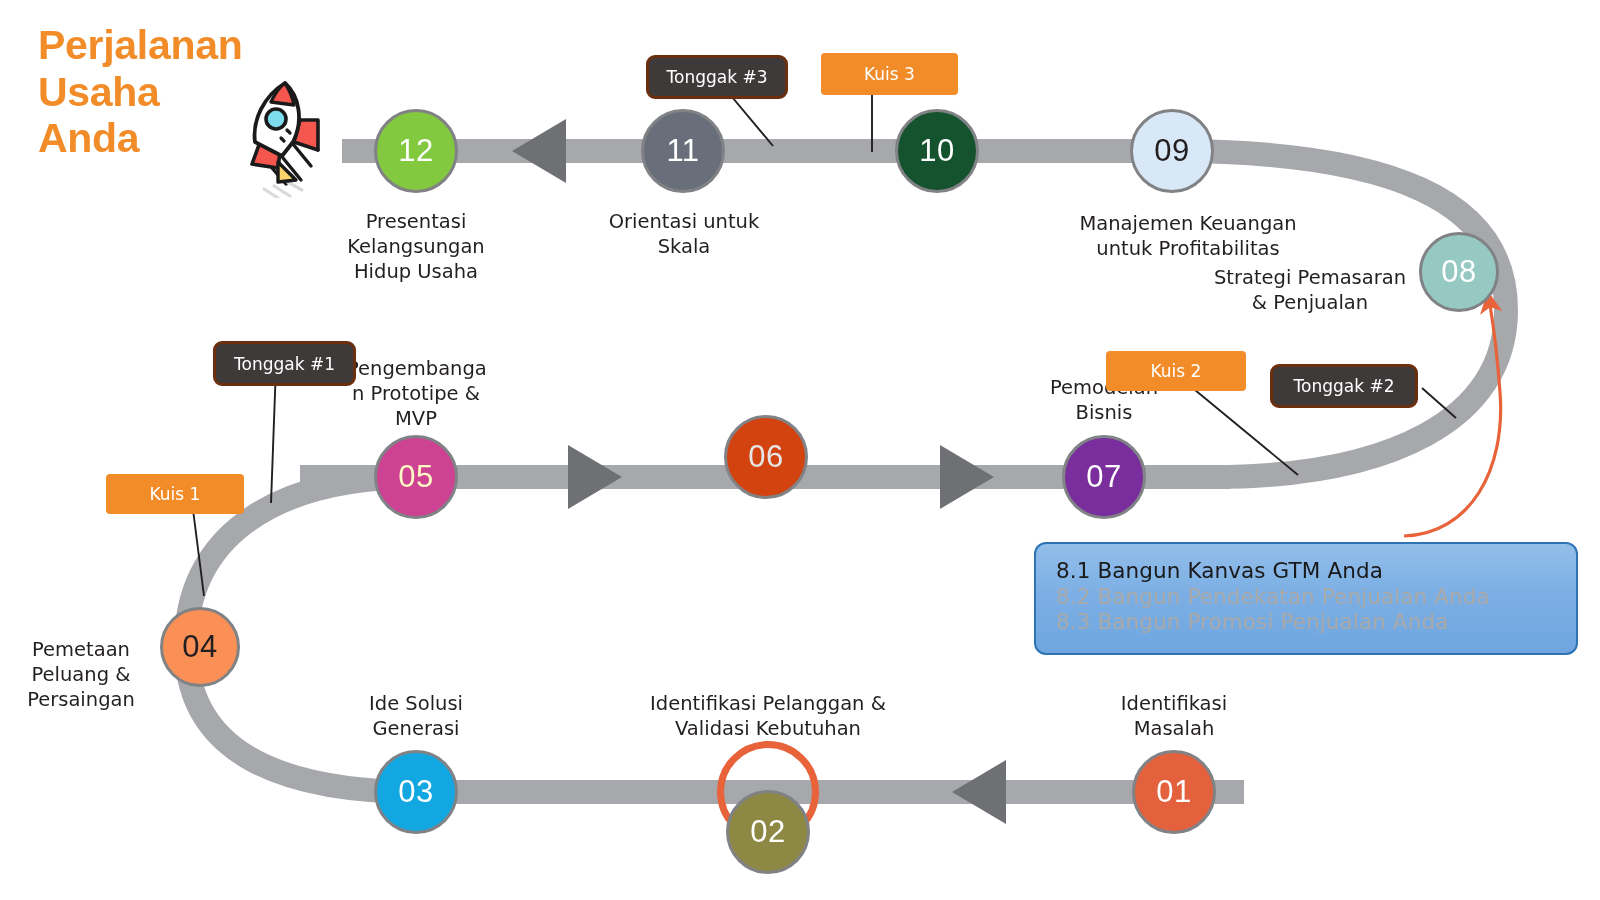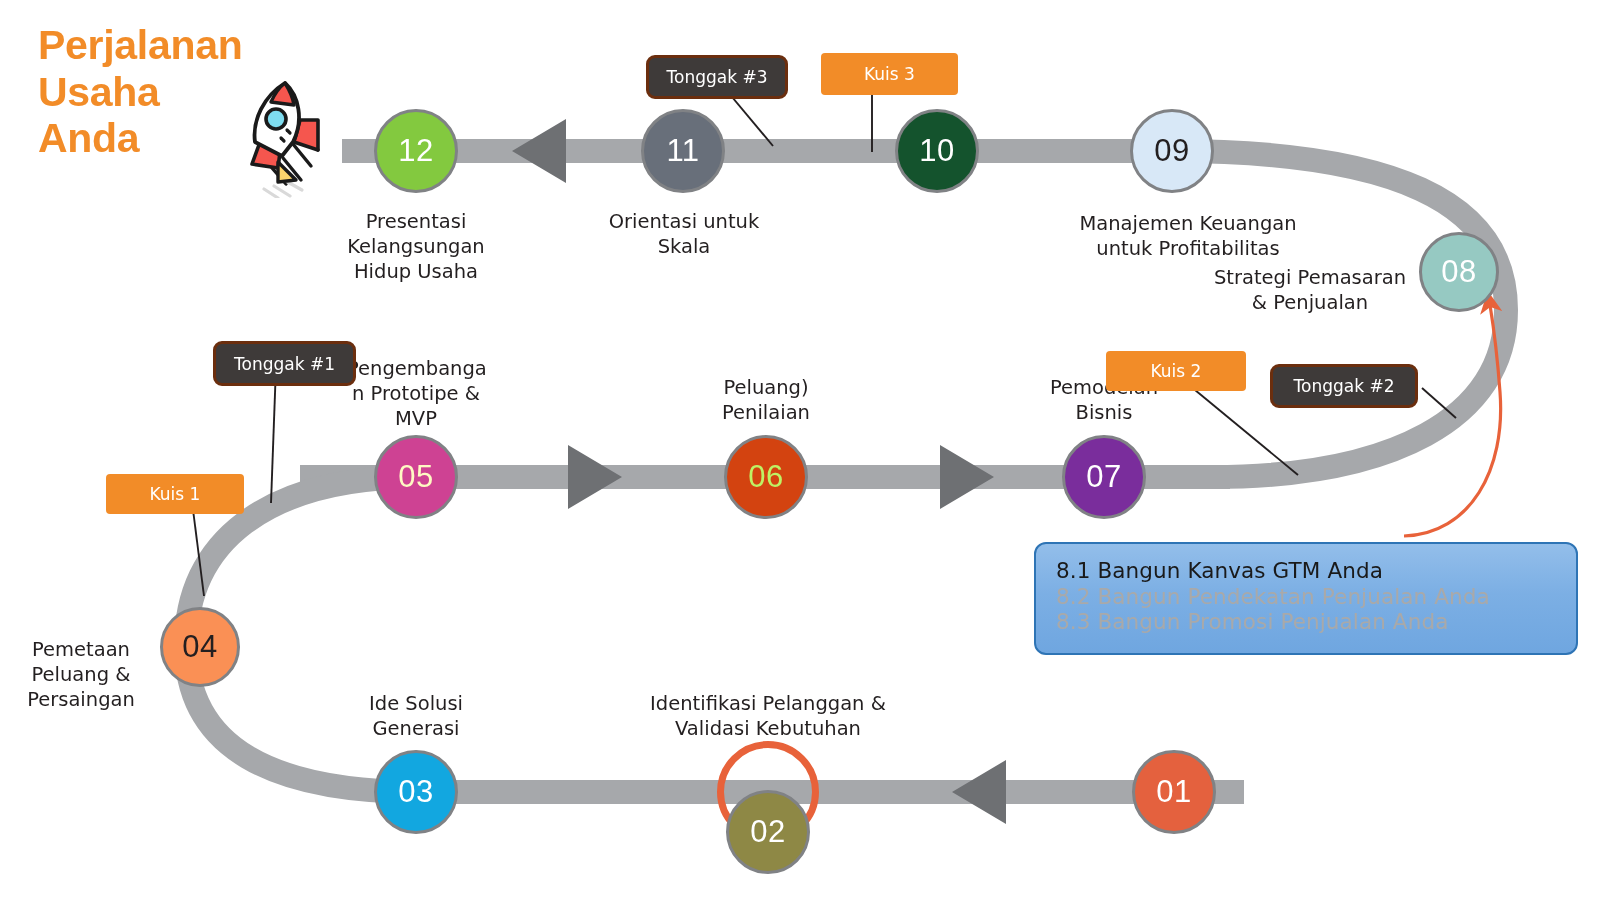--- a/index.html
+++ b/index.html
@@ -175,21 +175,21 @@
   </div>
 
   <div class="node" style="left:1419px;top:232px;width:80px;height:80px;background:#96C9C2;color:#fff;">
     <span>08</span>
   </div>
 
   <div class="node" style="left:1062px;top:435px;width:84px;height:84px;background:#7A2D9C;color:#fff;">
     <span>07</span>
   </div>
 
-  <div class="node" style="left:724px;top:435px;width:84px;height:84px;background:#D34310;color:#bef264;">
+  <div class="node" style="left:724px;top:415px;width:84px;height:84px;background:#D34310;color:#e5e5e5;">
     <span>06</span>
   </div>
 
   <div class="node" style="left:374px;top:435px;width:84px;height:84px;background:#CE4293;color:#fef9c3;">
     <span>05</span>
   </div>
 
   <div class="node" style="left:160px;top:607px;width:80px;height:80px;background:#FA9055;color:#231F20;">
     <span>04</span>
   </div>
@@ -218,37 +218,37 @@
 
   <div class="nlabel" style="left:1059px;top:212px;width:258px;white-space:pre-line;">Manajemen Keuangan
 untuk Profitabilitas</div>
 
   <div class="nlabel" style="left:1183px;top:266px;width:254px;white-space:pre-line;">Strategi Pemasaran
 &amp; Penjualan</div>
 
   <div class="nlabel" style="left:1014px;top:376px;width:180px;white-space:pre-line;">Pemodelan
 Bisnis</div>
 
-  <div class="nlabel" style="left:676px;top:376px;width:180px;white-space:pre-line;">Peluang)
-Penilaian</div>
 
   <div class="nlabel" style="left:347px;top:357px;width:138px;white-space:pre-line;">Pengembanga
 n Prototipe &amp;
 MVP</div>
 
   <div class="nlabel" style="left:0px;top:638px;width:162px;white-space:pre-line;">Pemetaan
 Peluang &amp;
 Persaingan</div>
 
   <div class="nlabel" style="left:346px;top:692px;width:140px;white-space:pre-line;">Ide Solusi
 Generasi</div>
 
   <div class="nlabel" style="left:636px;top:692px;width:264px;white-space:pre-line;">Identifikasi Pelanggan &amp;
 Validasi Kebutuhan</div>
 
+  <div class="nlabel" style="left:1084px;top:692px;width:180px;white-space:pre-line;">Identifikasi
+Masalah</div>
 
   <div class="badge milestone" style="left:646px;top:35px;width:142px;height:44px;">
     <span>Tonggak #3</span>
   </div>
 
   <div class="badge quiz" style="left:821px;top:33px;width:137px;height:42px;">
     <span>Kuis 3</span>
   </div>
 
   <div class="badge milestone" style="left:213px;top:321px;width:143px;height:45px;">

